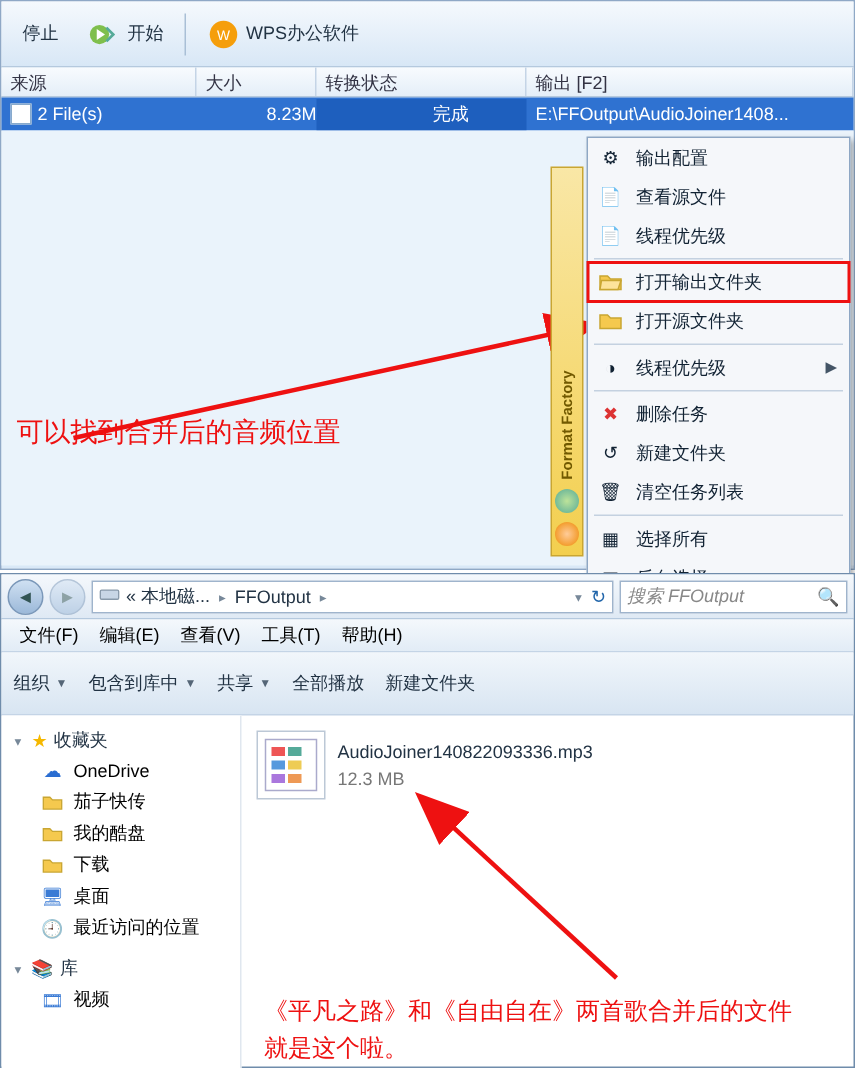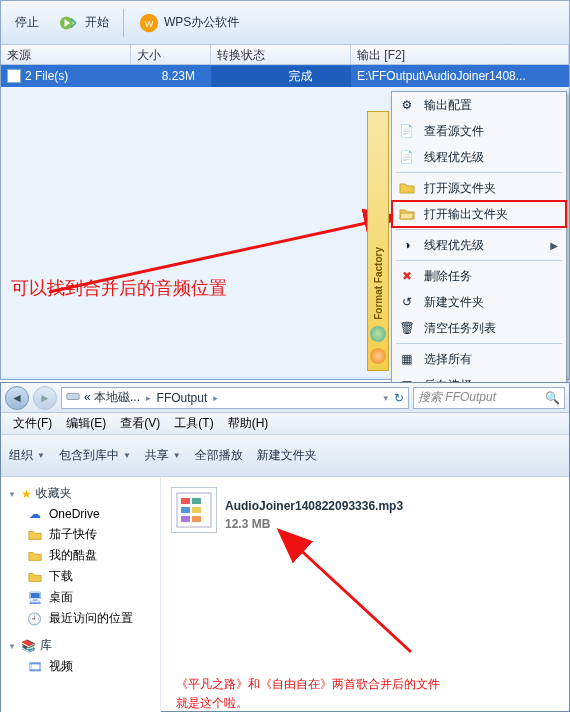--- a/index.html
+++ b/index.html
@@ -54,27 +54,27 @@
 
   .ex-body { display: flex; height: 248px; }
   .ex-nav { width: 160px; background: #fff; border-right: 1px solid #e0e7ef; padding: 6px 4px; }
   .nav-group { margin-bottom: 6px; }
   .nav-h { display: flex; align-items: center; gap: 4px; padding: 2px 2px; color: #234; cursor: pointer;}
   .nav-h .tri { font-size: 9px; color: #789; width: 10px; text-align: center;}
   .nav-item { display: flex; align-items: center; gap: 6px; padding: 2px 2px 2px 22px; cursor: pointer;}
   .nico { width: 16px; height: 16px; display: inline-flex; align-items: center; justify-content: center; }
 
   .ex-content { flex: 1; padding: 10px; position: relative; }
-  .file-item { display: flex; gap: 8px; align-items: flex-end; cursor: pointer; font-weight: bold;}
+  .file-item { display: flex; gap: 8px; align-items: center; cursor: pointer;}
   .file-thumb { width: 46px; height: 46px; border: 1px solid #bcc8d6; background: #fff; display: flex; align-items: center; justify-content: center; position: relative; }
   .file-meta { color: #234; line-height: 1.5; }
   .file-meta .sub { color: #777; }
 
   .red-arrow2 { position: absolute; left: 60px; top: 45px; width: 300px; height: 140px; pointer-events: none; }
-  .annot2 { position: absolute; left: 15px; bottom: 12px; color: #e11; font-size: 12px; font-family: "SimSun"; line-height: 1.6; }
+  .annot2 { position: absolute; left: 15px; bottom: 12px; color: #e11; font-size: 16px; font-family: "SimSun"; line-height: 1.6; }
 
   .folder-ico { fill: #f5c94e; stroke: #c9a632; }
 </style>
 </head>
 <body>
 
 <div class="ff-app">
   <div class="ff-toolbar">
     <div class="ff-btn">
       <span>停止</span>
@@ -106,21 +106,21 @@
       <div class="ff-th th-src">来源</div>
       <div class="ff-th th-size">大小</div>
       <div class="ff-th th-conv">转换状态</div>
       <div class="ff-th th-out">输出 [F2]</div>
     </div>
     <div class="ff-row">
       <div class="ff-td th-src">
         <span style="width:14px;height:14px;background:#fff;border:1px solid #8ac;display:inline-block"></span>
         <span>2 File(s)</span>
       </div>
-      <div class="ff-td th-size" style="justify-content:flex-end;padding-right:16px">8.23M</div>
+      <div class="ff-td th-size" style="justify-content:flex-end;padding-right:0">8.23M</div>
       <div class="ff-td th-conv td-conv">完成</div>
       <div class="ff-td th-out">E:\FFOutput\AudioJoiner1408...</div>
     </div>
   </div>
 
   <div class="ff-body">
     <svg class="red-arrow1">
       <defs>
           <marker id="ah1" markerWidth="12" markerHeight="12" refX="10" refY="5" orient="auto">
             <path d="M0 0L12 5L0 10z" fill="#e11"></path>
@@ -143,36 +143,36 @@
       </div>
     <div class="ctx-item">
         <span class="ci-ico">📄</span>
         <span>查看源文件</span>
       </div>
     <div class="ctx-item">
         <span class="ci-ico">📄</span>
         <span>线程优先级</span>
       </div>
     <div class="ctx-sep"></div>
-    <div class="ctx-item">
-        <span class="ci-ico">
-          <svg width="16" height="16" viewBox="0 0 16 16">
-            <path class="folder-ico" d="M1 4h5l2 2h7v7H1z"></path>
-          </svg>
-        </span>
-        <span>打开源文件夹</span>
-      </div>
     <div class="ctx-item ctx-hi">
         <span class="ci-ico">
           <svg width="16" height="16" viewBox="0 0 16 16">
             <path class="folder-ico" d="M1 4h5l2 2h7v7H1z"></path>
             <path d="M2 7h13l-2 6H1z" fill="#fde39a" stroke="#c9a632"></path>
           </svg>
         </span>
         <span>打开输出文件夹</span>
+      </div>
+    <div class="ctx-item">
+        <span class="ci-ico">
+          <svg width="16" height="16" viewBox="0 0 16 16">
+            <path class="folder-ico" d="M1 4h5l2 2h7v7H1z"></path>
+          </svg>
+        </span>
+        <span>打开源文件夹</span>
       </div>
     <div class="ctx-sep"></div>
     <div class="ctx-item">
         <span class="ci-ico">◑</span>
         <span>线程优先级</span>
         <span class="ctx-arrow">▶</span>
       </div>
     <div class="ctx-sep"></div>
     <div class="ctx-item">
         <span class="ci-ico" style="color:#d33">✖</span>

